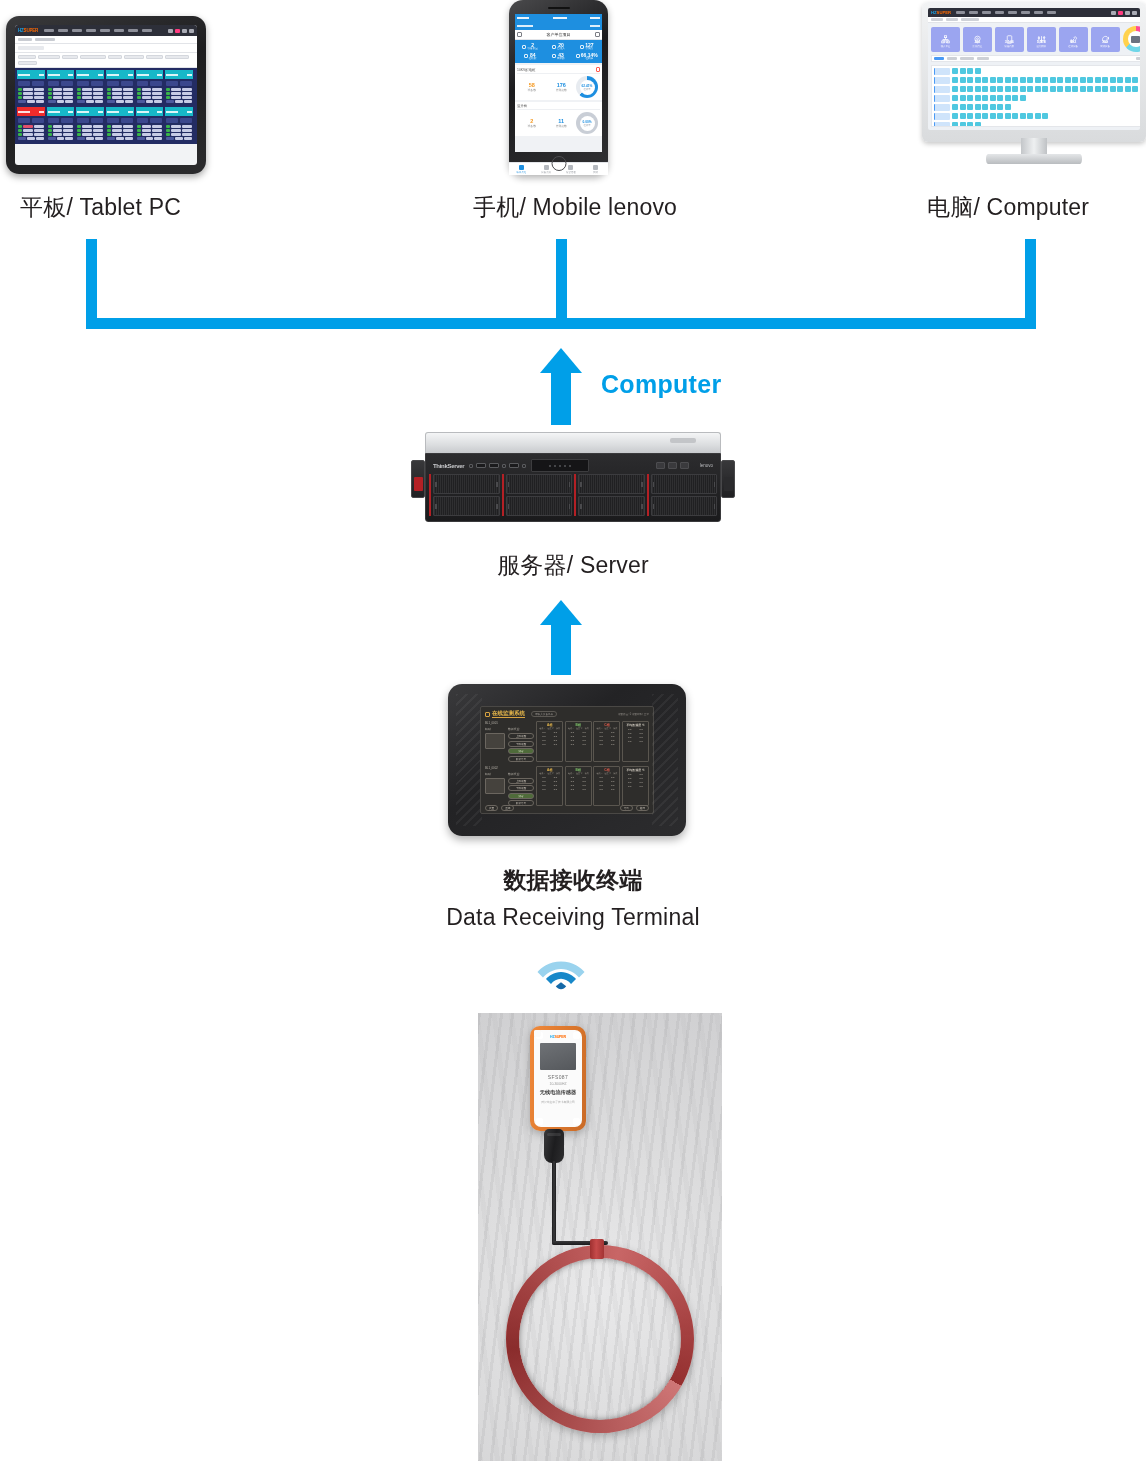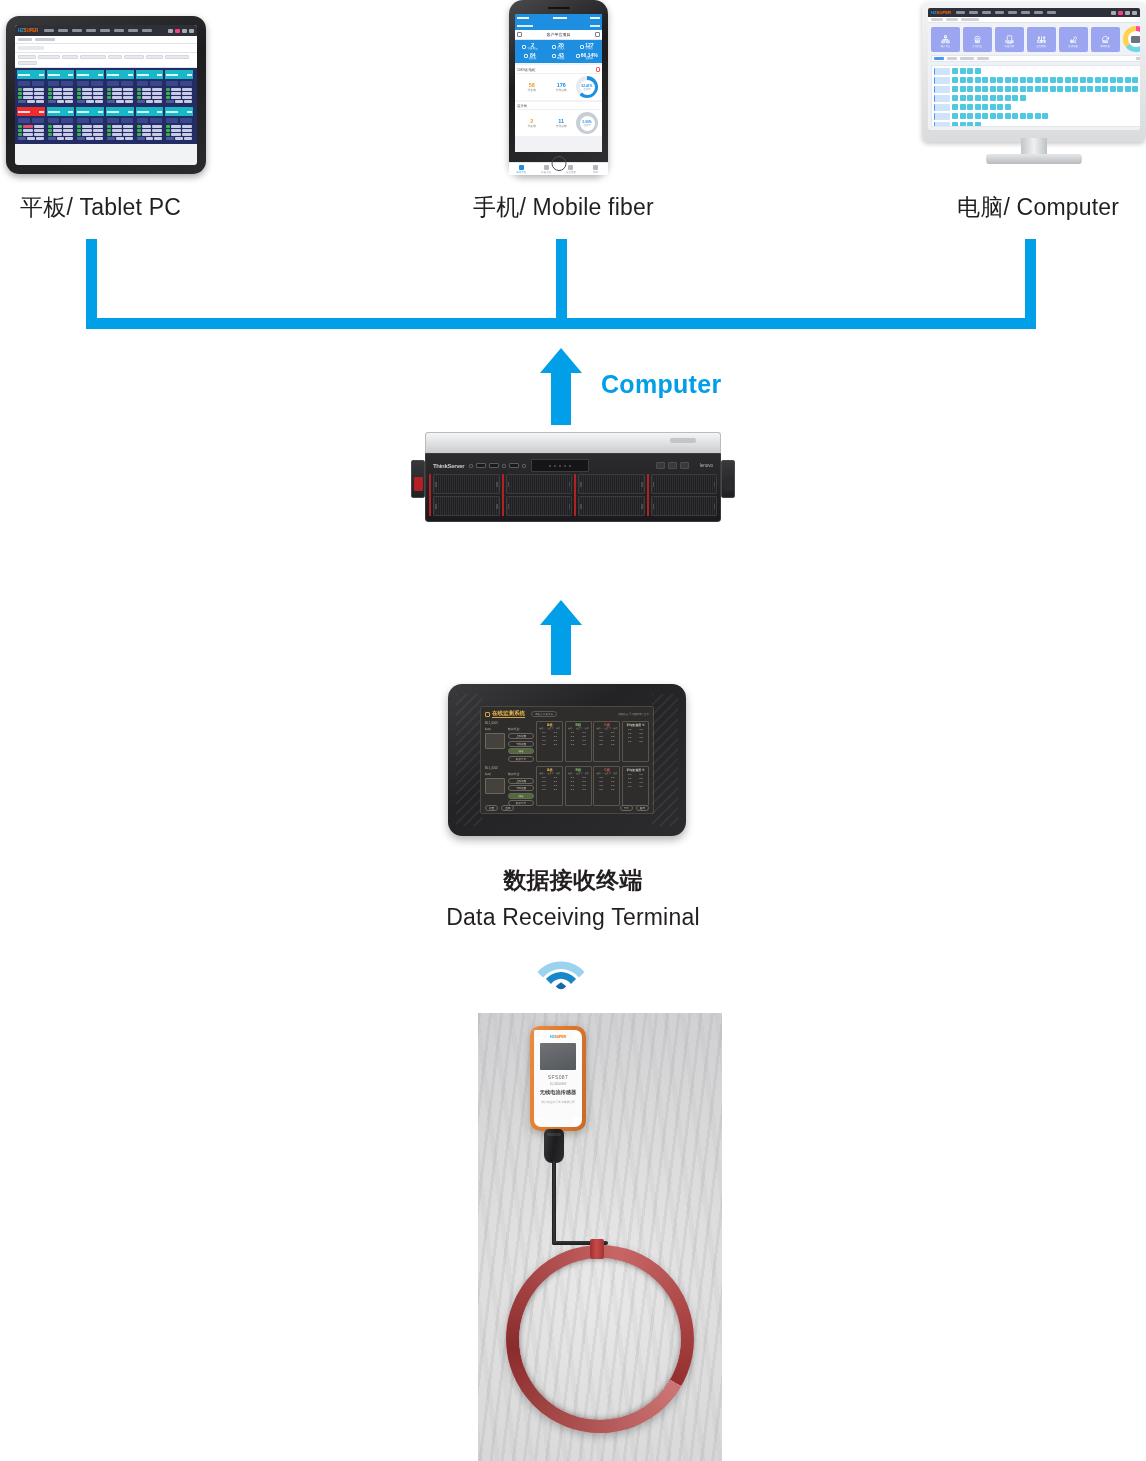--- a/index.html
+++ b/index.html
@@ -848,21 +848,21 @@
             <div class="l">报警管理</div>
           </div>
           <div class="ph-tab">
             <div class="ic"></div>
             <div class="l">我的</div>
           </div>
         </div>
       <div class="ph-home"></div>
     </div>
   </div>
-  <div class="caption" style="left:473px; top:192px;">手机/ Mobile fiber</div>
+  <div class="caption" style="left:473px; top:192px;">手机/ Mobile lenovo</div>
 
   <div id="monitor">
     <div class="mon-case">
       <div class="mon-screen">
         <div class="mon-nav">
           <div class="mon-logo"><i>HZ</i><span>SUPER</span></div>
           <div class="mon-nav-items">
             <span></span>
               <span></span>
               <span></span>
@@ -1082,21 +1082,21 @@
                 </div>
               </div>
           </div>
 
         </div>
       </div>
     </div>
     <div class="mon-stand-neck"></div>
     <div class="mon-stand-base"></div>
   </div>
-  <div class="caption" style="left:957px; top:192px;">电脑/ Computer</div>
+  <div class="caption" style="left:927px; top:192px;">电脑/ Computer</div>
 
   <div class="bus-v" style="left:86px;  top:239px; width:11px; height:90px;"></div>
   <div class="bus-v" style="left:556px; top:239px; width:11px; height:90px;"></div>
   <div class="bus-v" style="left:1025px;top:239px; width:11px; height:90px;"></div>
   <div class="bus-h" style="left:86px;  top:318px; width:950px; height:11px;"></div>
 
   <div class="arrow-up" style="left:540px; top:348px;">
     <div class="arrow-head"></div>
     <div class="arrow-shaft" style="height:52px;"></div>
   </div>
@@ -1174,20 +1174,21 @@
               <u></u>
             </div>
             <div class="srv-bay">
               <u></u>
               <u></u>
             </div>
           </div>
         </div>
     </div>
   </div>
+  <div class="caption center" style="left:373px; top:550px; width:400px;">服务器/ Server</div>
 
   <div class="arrow-up" style="left:540px; top:600px;">
     <div class="arrow-head"></div>
     <div class="arrow-shaft" style="height:50px;"></div>
   </div>
 
   <div id="terminal">
     <div class="term-body">
       <div class="term-screen">
         <div class="term-title">

